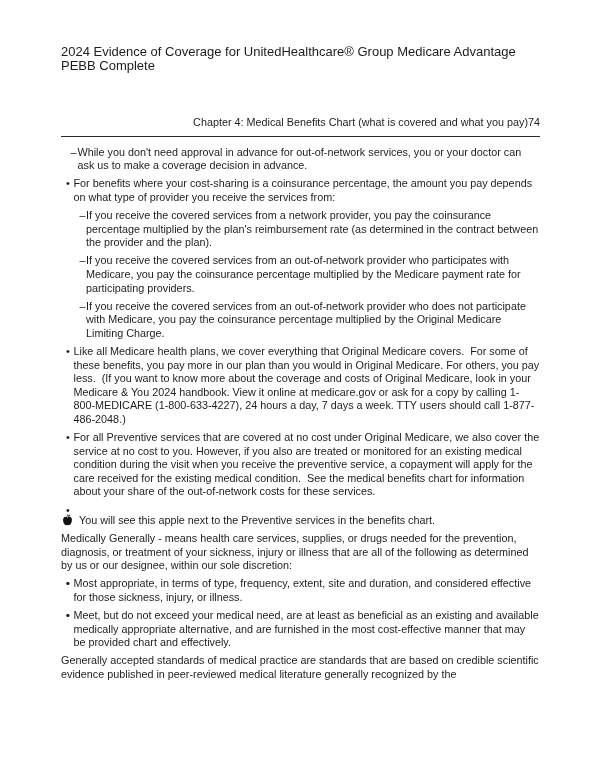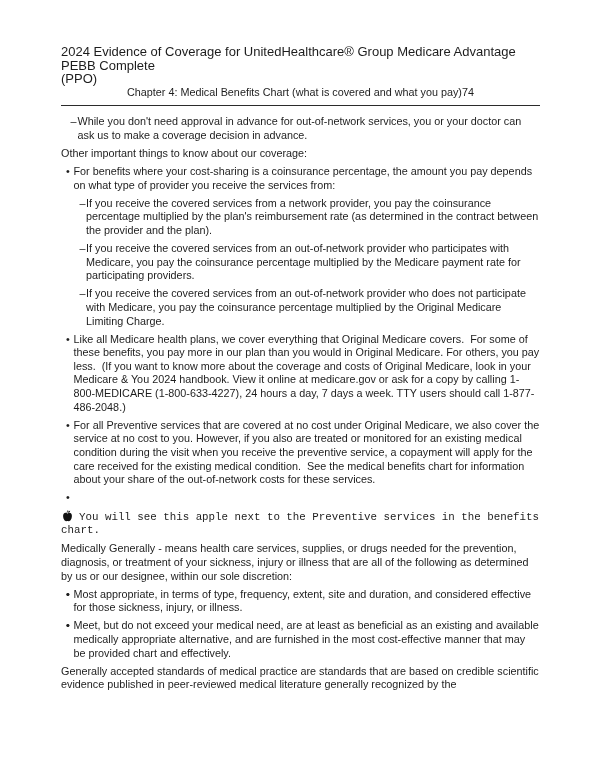--- a/index.html
+++ b/index.html
@@ -10,66 +10,65 @@
     font-family: "Liberation Sans", sans-serif;
     overflow: hidden;
   }
   .page { padding: 45px 60px 0 61px; }
   .header .hline {
     font-size: 13px;
     line-height: 13.6px;
   }
   .chapter-row {
     display: flex;
-    justify-content: center;
+    justify-content: flex-end;
     align-items: baseline;
     font-size: 10.8px;
     line-height: 13.6px;
+    margin-top: 44px;
   }
   .rule {
     border-bottom: 1.2px solid #2b2b2b;
     margin-top: 6px;
   }
   .content { margin-top: 9px; }
   .block {
     position: relative;
     font-size: 10.8px;
     line-height: 13.6px;
     margin-top: 4.5px;
   }
   .block .txt { white-space: pre-wrap; }
   .block .marker { position: absolute; top: 0; }
   .b1 { padding-left: 12.5px; }
   .b1 > .marker { left: 5px; }
   .d1 { padding-left: 16.5px; }
   .d1 > .marker { left: 9.5px; }
   .d2 { padding-left: 25px; }
   .d2 > .marker { left: 18.5px; }
-  .gap { margin-top: 22px; font-family: Liberation Mono, monospace; }
+  .gap { margin-top: 14px; }
   .bold { font-weight: normal; }
   .apple-wrap { display: inline-block; width: 13px; height: 14px; vertical-align: -3px; margin-right: 5px; }
   .apple-wrap svg { width: 13px; height: 14px; display: block; }
 </style>
 </head>
 <body>
 
 <div class="page">
   <div class="header">
     <div class="hline">2024 Evidence of Coverage for UnitedHealthcare® Group Medicare Advantage PEBB Complete</div>
-    <div class="hline">(PPO)</div>
     <div class="chapter-row">
       <span>Chapter 4: Medical Benefits Chart (what is covered and what you pay)</span>
       <span>74</span>
     </div>
     <div class="rule"></div>
   </div>
 
   <div class="content">
       <div class="block d1"><span class="marker">–</span><span class="txt"><span>While you don't need approval in advance for out-of-network services, you or your doctor can ask us to make a coverage decision in advance.</span></span></div>
-      <div class="block para"><span class="txt"><span>Other important things to know about our coverage:</span></span></div>
       <div class="block b1"><span class="marker">•</span><span class="txt"><span>For benefits where your cost-sharing is a coinsurance percentage, the amount you pay depends on what type of provider you receive the services from:</span></span></div>
       <div class="block d2"><span class="marker">–</span><span class="txt"><span>If you receive the covered services from a network provider, you pay the coinsurance percentage multiplied by the plan's reimbursement rate (as determined in the contract between the provider and the plan).</span></span></div>
       <div class="block d2"><span class="marker">–</span><span class="txt"><span>If you receive the covered services from an out-of-network provider who participates with Medicare, you pay the coinsurance percentage multiplied by the Medicare payment rate for participating providers.</span></span></div>
       <div class="block d2"><span class="marker">–</span><span class="txt"><span>If you receive the covered services from an out-of-network provider who does not participate with Medicare, you pay the coinsurance percentage multiplied by the Original Medicare Limiting Charge.</span></span></div>
       <div class="block b1"><span class="marker">•</span><span class="txt"><span>Like all Medicare health plans, we cover everything that Original Medicare covers.  For some of these benefits, you pay </span><span class="bold">more</span><span> in our plan than you would in Original Medicare. For others, you pay </span><span class="bold">less</span><span>.  (If you want to know more about the coverage and costs of Original Medicare, look in your </span><span class="bold">Medicare &amp; You 2024</span><span> handbook. View it online at medicare.gov or ask for a copy by calling 1-800-MEDICARE (1-800-633-4227), 24 hours a day, 7 days a week. TTY users should call 1-877-486-2048.)</span></span></div>
       <div class="block b1"><span class="marker">•</span><span class="txt"><span>For all Preventive services that are covered at no cost under Original Medicare, we also cover the service at no cost to you. However, if you also are treated or monitored for an existing medical condition during the visit when you receive the preventive service, a copayment will apply for the care received for the existing medical condition.  See the medical benefits chart for information about your share of the </span><span class="bold">out-of-network</span><span> costs for these services.</span></span></div>
       <div class="block b1"><span class="marker">•</span></div>
       <div class="block para gap"><span class="apple-wrap"><svg viewBox="0 0 20 20" xmlns="http://www.w3.org/2000/svg">
             <path fill="#111" d="M10 6.4 C8.6 4.7 5.5 4.5 4.1 6.5 C2.5 8.8 3.3 13.4 4.9 15.9 C6.1 17.8 7.3 18.4 8.3 18 C8.9 17.8 9.4 17.6 10 17.6 C10.6 17.6 11.1 17.8 11.7 18 C12.7 18.4 13.9 17.8 15.1 15.9 C16.7 13.4 17.5 8.8 15.9 6.5 C14.5 4.5 11.4 4.7 10 6.4 Z"></path>
             <path fill="#111" d="M9.6 6.4 C9.5 4.6 10 3.1 11.3 2 L10.5 1.3 C9.1 2.6 8.6 4.4 8.7 6.4 Z"></path>

